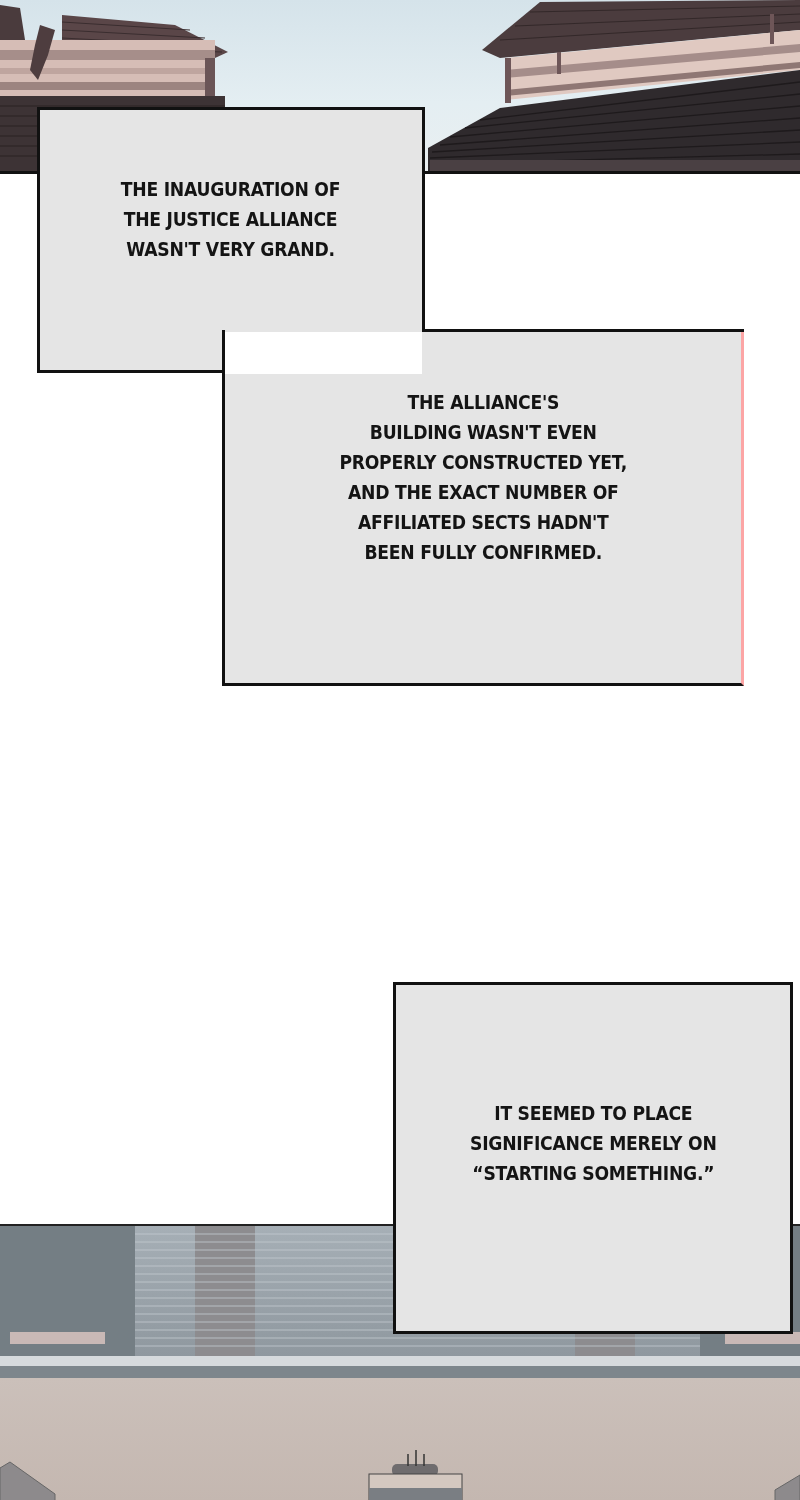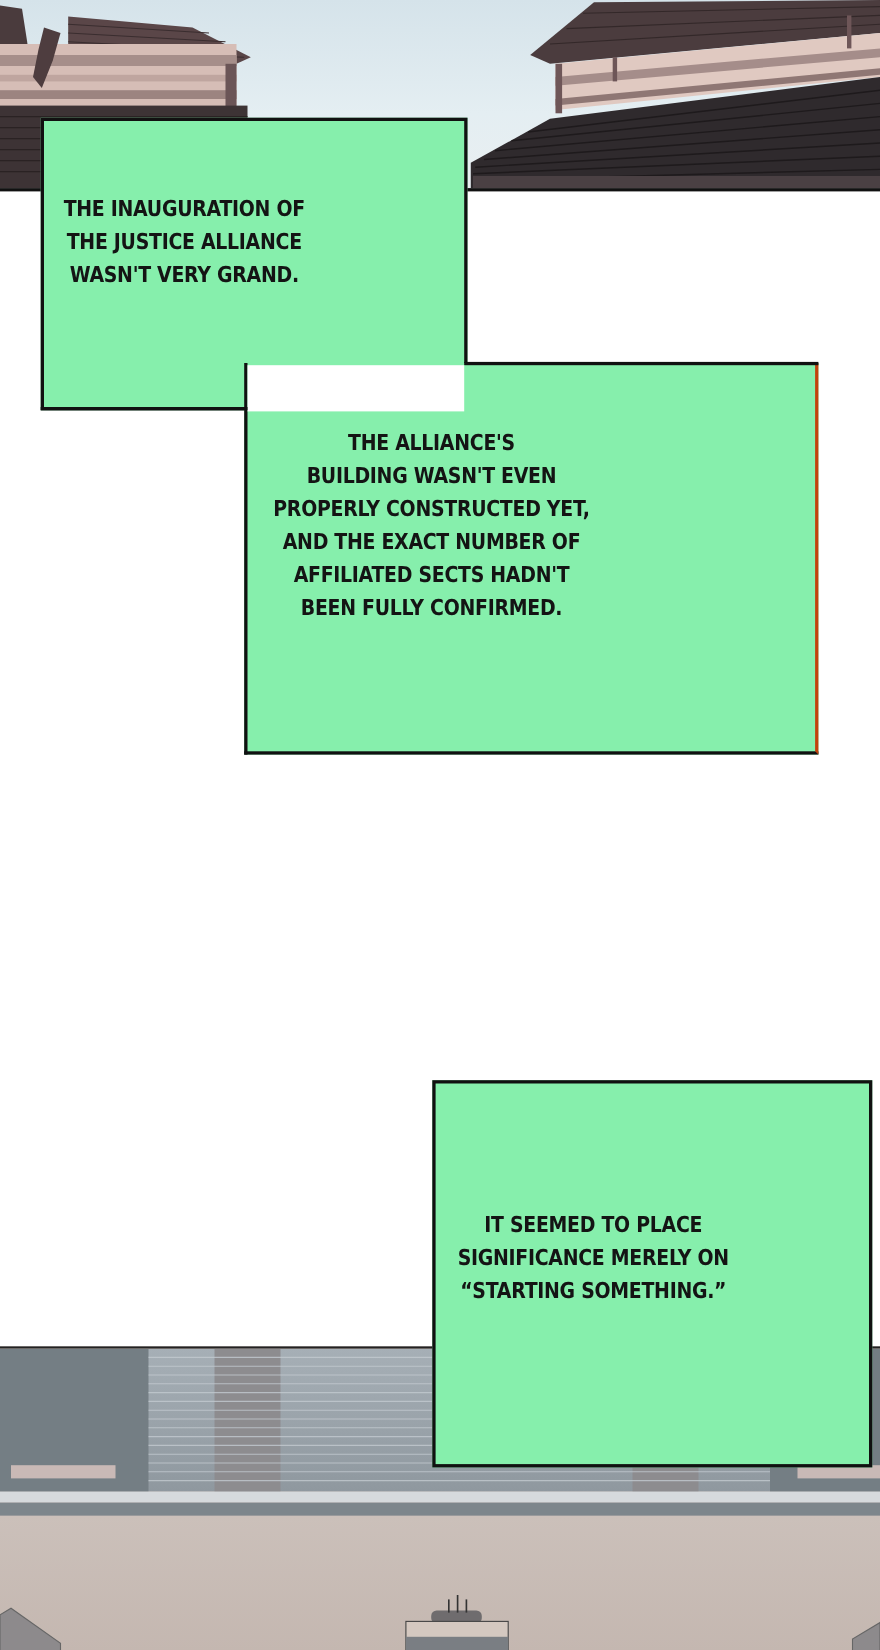--- a/index.html
+++ b/index.html
@@ -16,40 +16,40 @@
   }
   .scene-top svg, .scene-bottom svg { position: absolute; left: 0; top: 0; }
   .scene-bottom {
     position: absolute; left: 0; top: 1224px; width: 800px; height: 276px;
     overflow: hidden;
     border-top: 2px solid #222;
     background: #c9bdb7;
   }
   .narration-box {
     position: absolute;
-    background: #86efac;
+    background: #e5e5e5;
     border: 3px solid #111;
     box-sizing: border-box;
-    display: flex; align-items: center; justify-content: flex-start;
+    display: flex; align-items: center; justify-content: center;
   }
   .narration-text {
     text-align: center;
     font-family: "DejaVu Sans", "Liberation Sans", sans-serif;
     font-weight: bold;
     font-size: 20px;
     line-height: 30px;
     letter-spacing: -0.3px;
     color: #141414;
     text-transform: uppercase;
     white-space: pre-line;
     transform: scaleX(0.86);
   }
   #box1 { left: 37px; top: 107px; width: 388px; height: 266px; z-index: 2; }
   #box1 .narration-text { margin-top: -42px; }
-  #box2 { left: 222px; top: 330px; width: 522px; height: 356px; z-index: 3; border-top: none; border-right: 3px solid #c2410c; }
+  #box2 { left: 222px; top: 330px; width: 522px; height: 356px; z-index: 3; border-top: none; border-right: 3px solid #fca5a5; }
   #box2-topline { position: absolute; left: 422px; top: 329px; width: 322px; height: 3px; background: #111; z-index: 4; }
   #box1-bottomfix { position: absolute; left: 37px; top: 370px; width: 188px; height: 3px; background: #111; z-index: 4; }
   #box1-mask { position: absolute; left: 225px; top: 332px; width: 197px; height: 42px; background: #fff; z-index: 4; }
   #box2 .narration-text { margin-top: -60px; }
   #box3 { left: 393px; top: 982px; width: 400px; height: 352px; z-index: 3; }
   #box3 .narration-text { margin-top: -30px; }
 </style>
 </head>
 <body>
 

